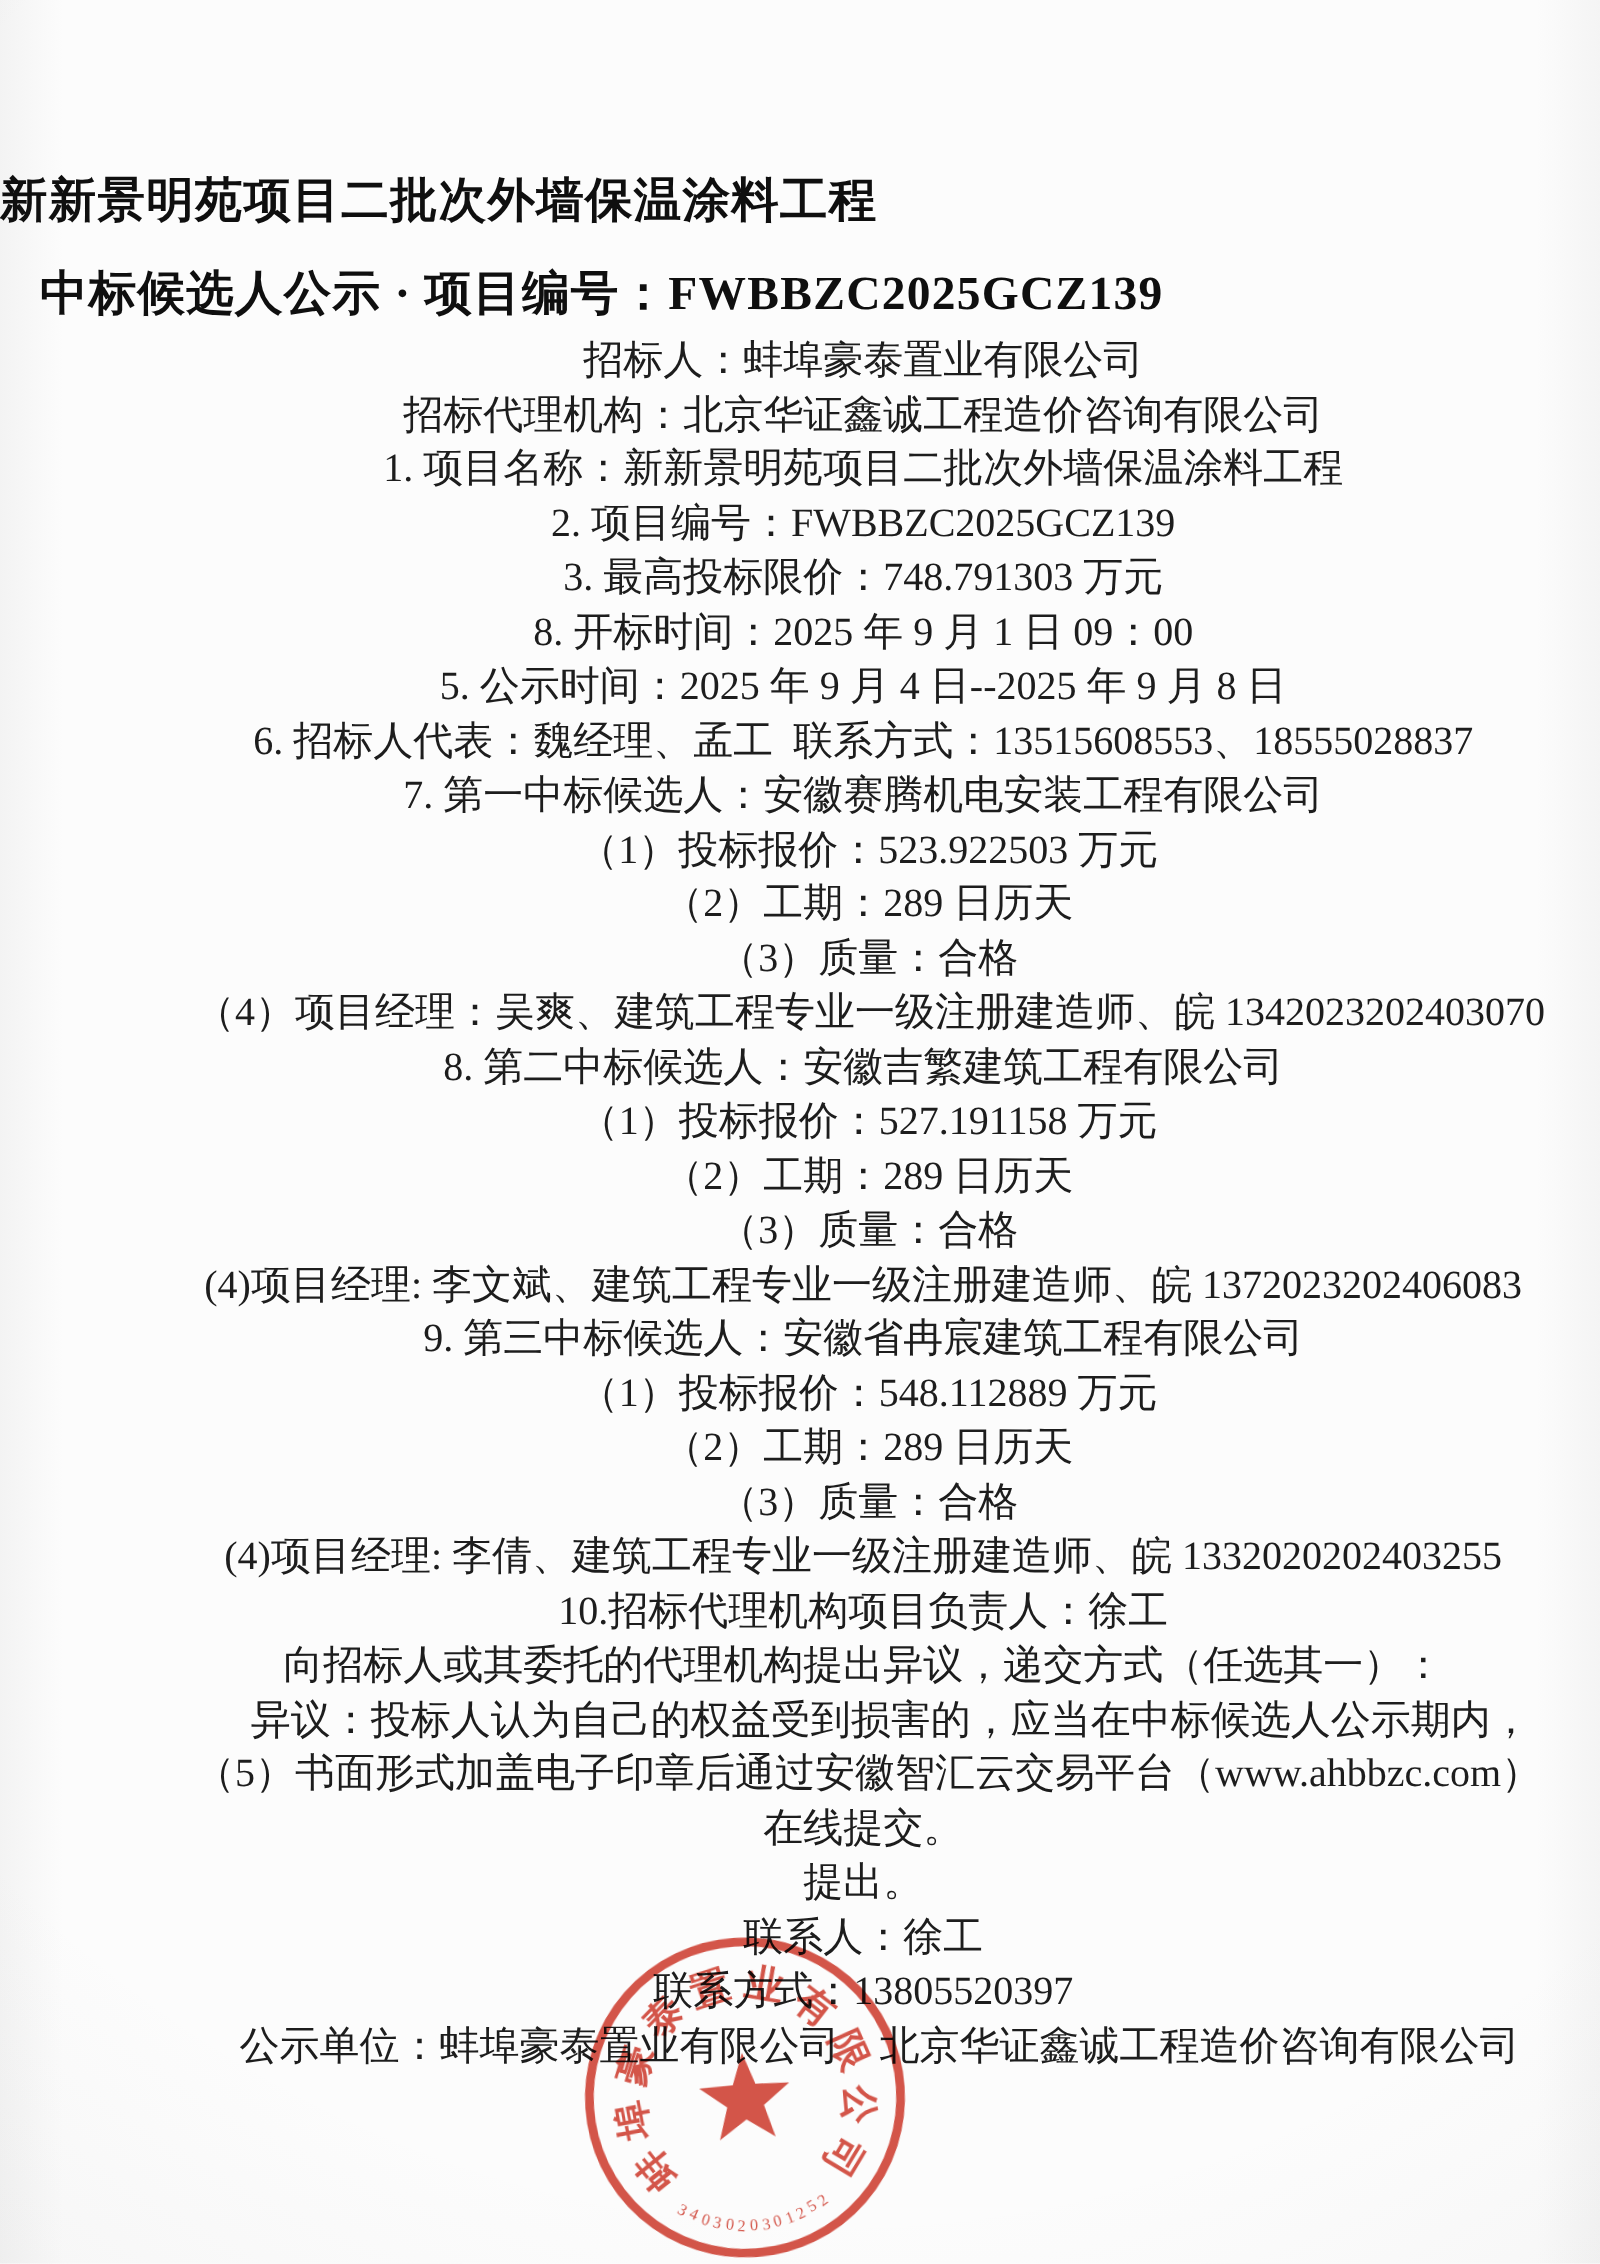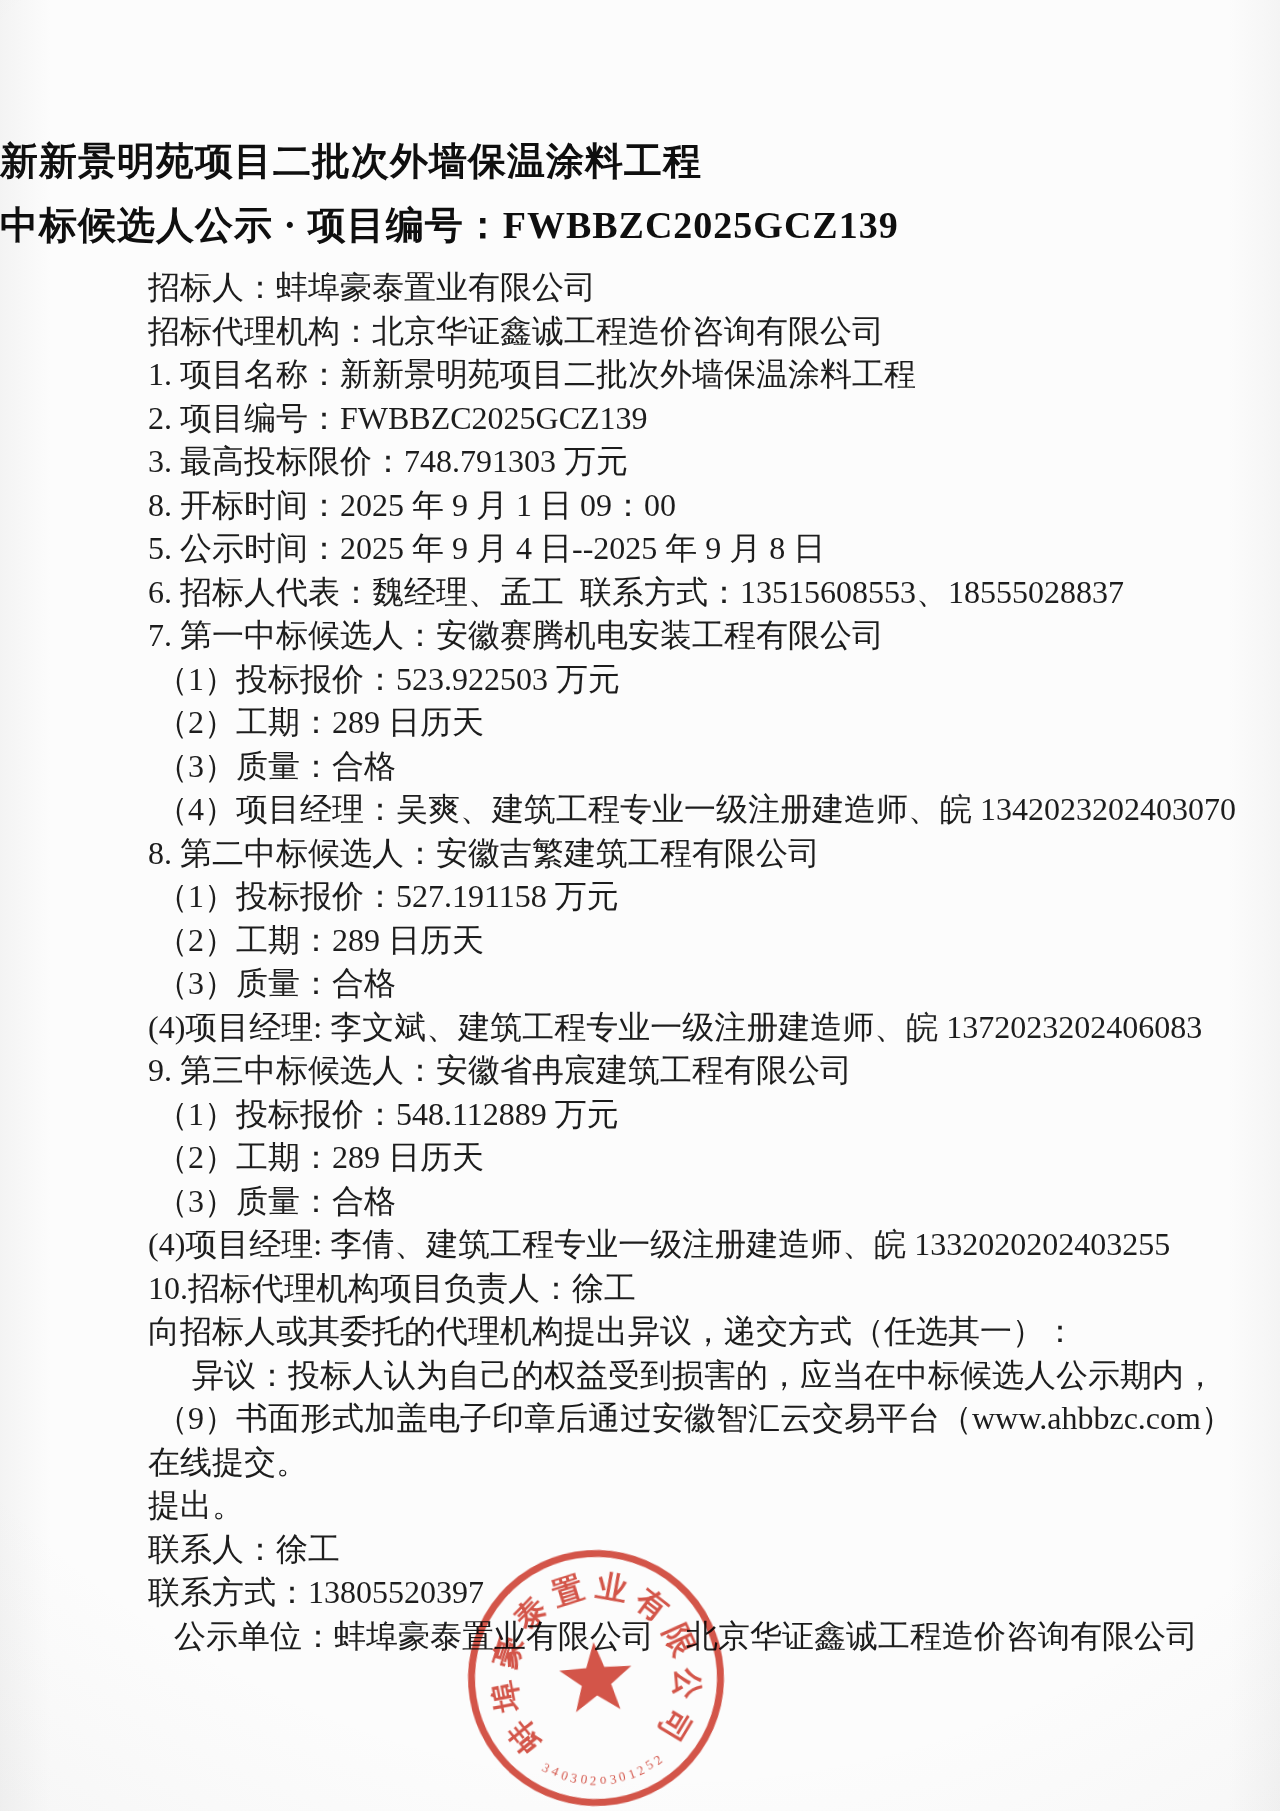--- a/index.html
+++ b/index.html
@@ -23,29 +23,30 @@
 
   .title{
     position:absolute;left:0;right:0;
     font-weight:bold;
     font-size:38px;line-height:46px;
     color:#0f0f0f;
     letter-spacing:1px;
     white-space:pre;
   }
   #title1{top:138px;}
-  #title2{top:202px;}
+  #title2{top:212px;margin-left:32px;}
 
   #doc{
     position:absolute;
     left:148px;top:266px;
     width:1085px;
     font-size:32px;
     line-height:43.5px;
     color:#1d1d1d;
+    text-align:center;
   }
   .line{white-space:pre;height:43.5px;}
   .ind-paren{padding-left:8px;}
   .ind-para{padding-left:44px;}
   .ind-unit{padding-left:26px;}
 
   
   #seal{
     position:absolute;
     left:468px;top:1550px;
@@ -100,21 +101,21 @@
   <div class="line ind-paren">（3）质量：合格</div>
   <div class="line">(4)项目经理: 李文斌、建筑工程专业一级注册建造师、皖 1372023202406083</div>
   <div class="line">9. 第三中标候选人：安徽省冉宸建筑工程有限公司</div>
   <div class="line ind-paren">（1）投标报价：548.112889 万元</div>
   <div class="line ind-paren">（2）工期：289 日历天</div>
   <div class="line ind-paren">（3）质量：合格</div>
   <div class="line">(4)项目经理: 李倩、建筑工程专业一级注册建造师、皖 1332020202403255</div>
   <div class="line">10.招标代理机构项目负责人：徐工</div>
   <div class="line">向招标人或其委托的代理机构提出异议，递交方式（任选其一）：</div>
   <div class="line ind-para">异议：投标人认为自己的权益受到损害的，应当在中标候选人公示期内，</div>
-  <div class="line ind-paren">（9）书面形式加盖电子印章后通过安徽智汇云交易平台（www.ahbbzc.com）</div>
+  <div class="line ind-paren">（5）书面形式加盖电子印章后通过安徽智汇云交易平台（www.ahbbzc.com）</div>
   <div class="line">在线提交。</div>
   <div class="line">提出。</div>
   <div class="line">联系人：徐工</div>
   <div class="line">联系方式：13805520397</div>
   <div class="line ind-unit">公示单位：蚌埠豪泰置业有限公司　北京华证鑫诚工程造价咨询有限公司</div>
 </div>
 
 <div id="seal">
   <div class="seal-ring"></div>
   <svg class="seal-star" width="76" height="69" viewBox="0 0 66 60">

